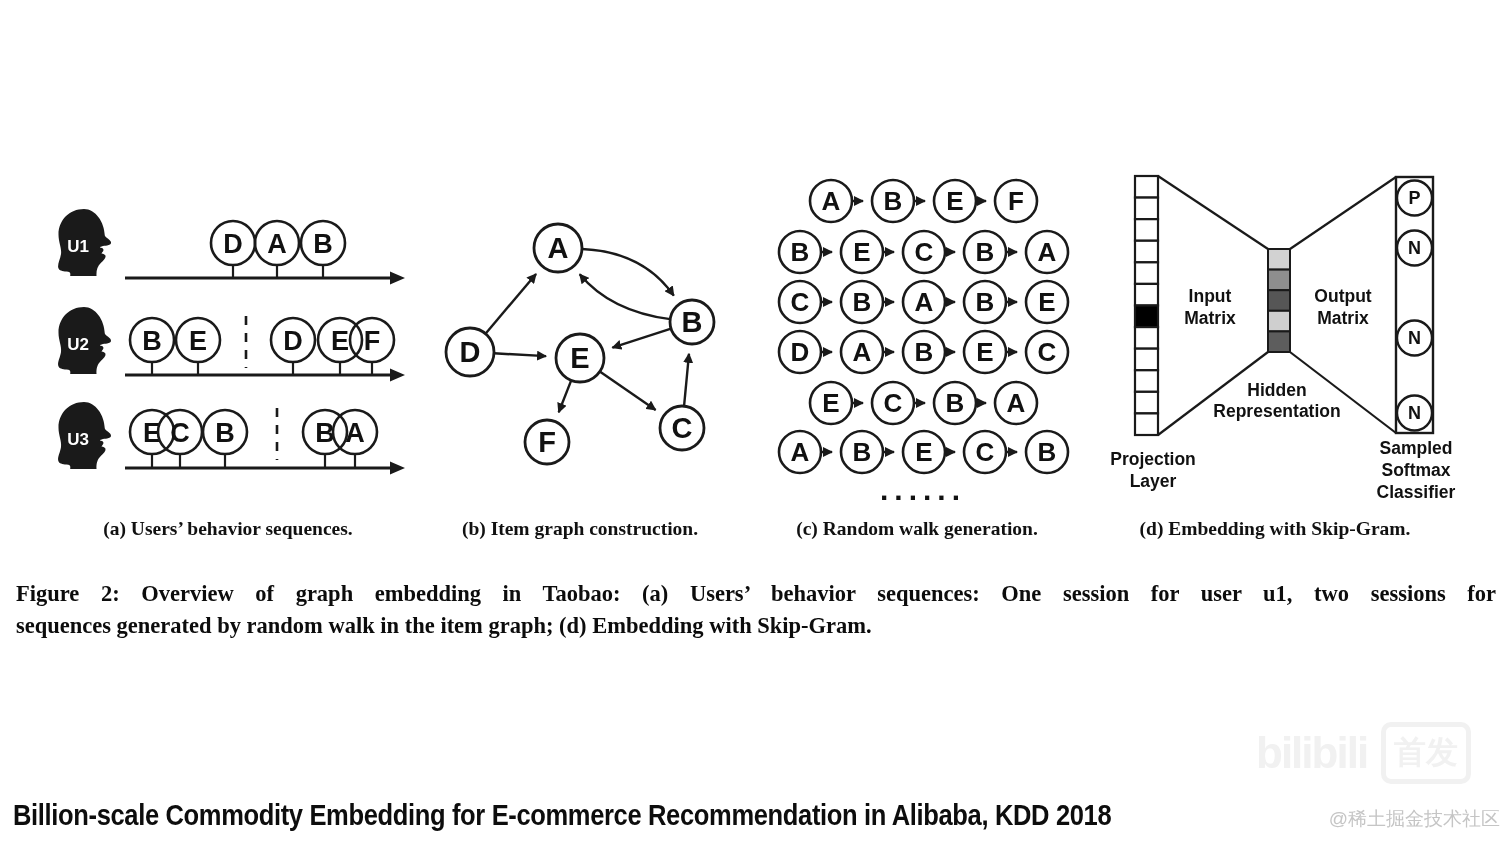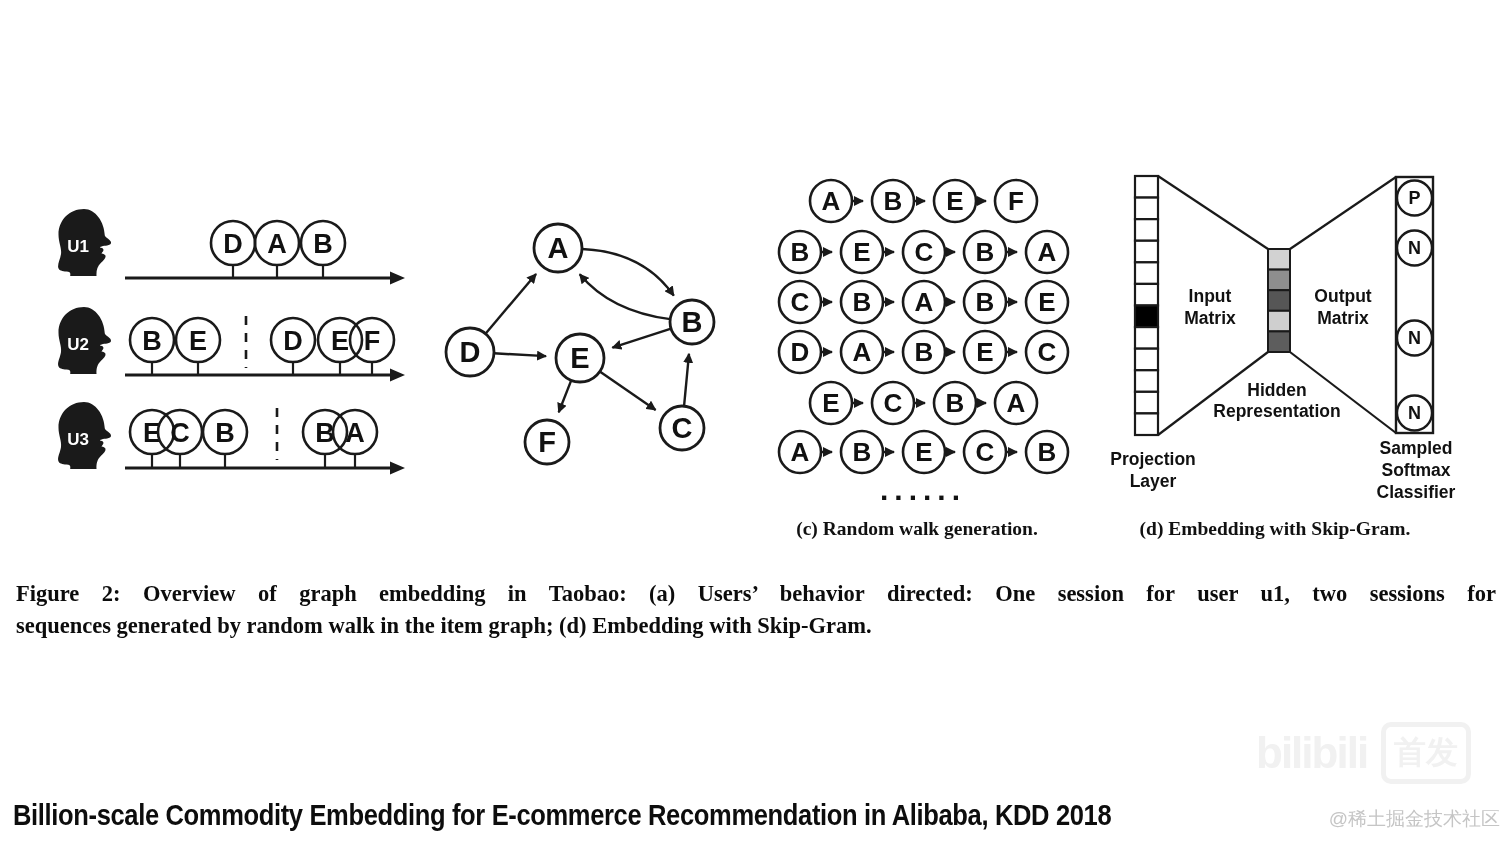--- a/index.html
+++ b/index.html
@@ -263,25 +263,27 @@
       <text x="223" y="159" text-anchor="middle" font-size="17.5" font-weight="bold" fill="#111">Matrix</text>
       <text x="157" y="231" text-anchor="middle" font-size="17.5" font-weight="bold" fill="#111">Hidden</text>
       <text x="157" y="252" text-anchor="middle" font-size="17.5" font-weight="bold" fill="#111">Representation</text>
       <text x="33" y="300" text-anchor="middle" font-size="17.5" font-weight="bold" fill="#111">Projection</text>
       <text x="33" y="322" text-anchor="middle" font-size="17.5" font-weight="bold" fill="#111">Layer</text>
       <text x="296" y="289" text-anchor="middle" font-size="17.5" font-weight="bold" fill="#111">Sampled</text>
       <text x="296" y="311" text-anchor="middle" font-size="17.5" font-weight="bold" fill="#111">Softmax</text>
       <text x="296" y="333" text-anchor="middle" font-size="17.5" font-weight="bold" fill="#111">Classifier</text>
     </svg>
 
+  <div class="subcap" style="left:228px">(a) Users’ behavior sequences.</div>
+  <div class="subcap" style="left:580px">(b) Item graph construction.</div>
   <div class="subcap" style="left:1275px">(d) Embedding with Skip-Gram.</div>
   <div class="subcap" style="left:917px">(c) Random walk generation.</div>
 
   <div class="figcaption">
-    <div class="capline j"><span>Figure 2: Overview of graph embedding in Taobao: (a) Users’ behavior directed: One session for user u1, two sessions for</span></div>
+    <div class="capline j"><span>Figure 2: Overview of graph embedding in Taobao: (a) Users’ behavior sequences: One session for user u1, two sessions for</span></div>
     <div class="capline"><span>sequences generated by random walk in the item graph; (d) Embedding with Skip-Gram.</span></div>
   </div>
 
   <div class="footer-title">Billion-scale Commodity Embedding for E-commerce Recommendation in Alibaba, KDD 2018</div>
 
   <div class="wm-logo">
     <span class="wm-bili">bilibili</span>
     <span class="wm-badge">首发</span>
   </div>
   <div class="wm-credit">@稀土掘金技术社区</div>

